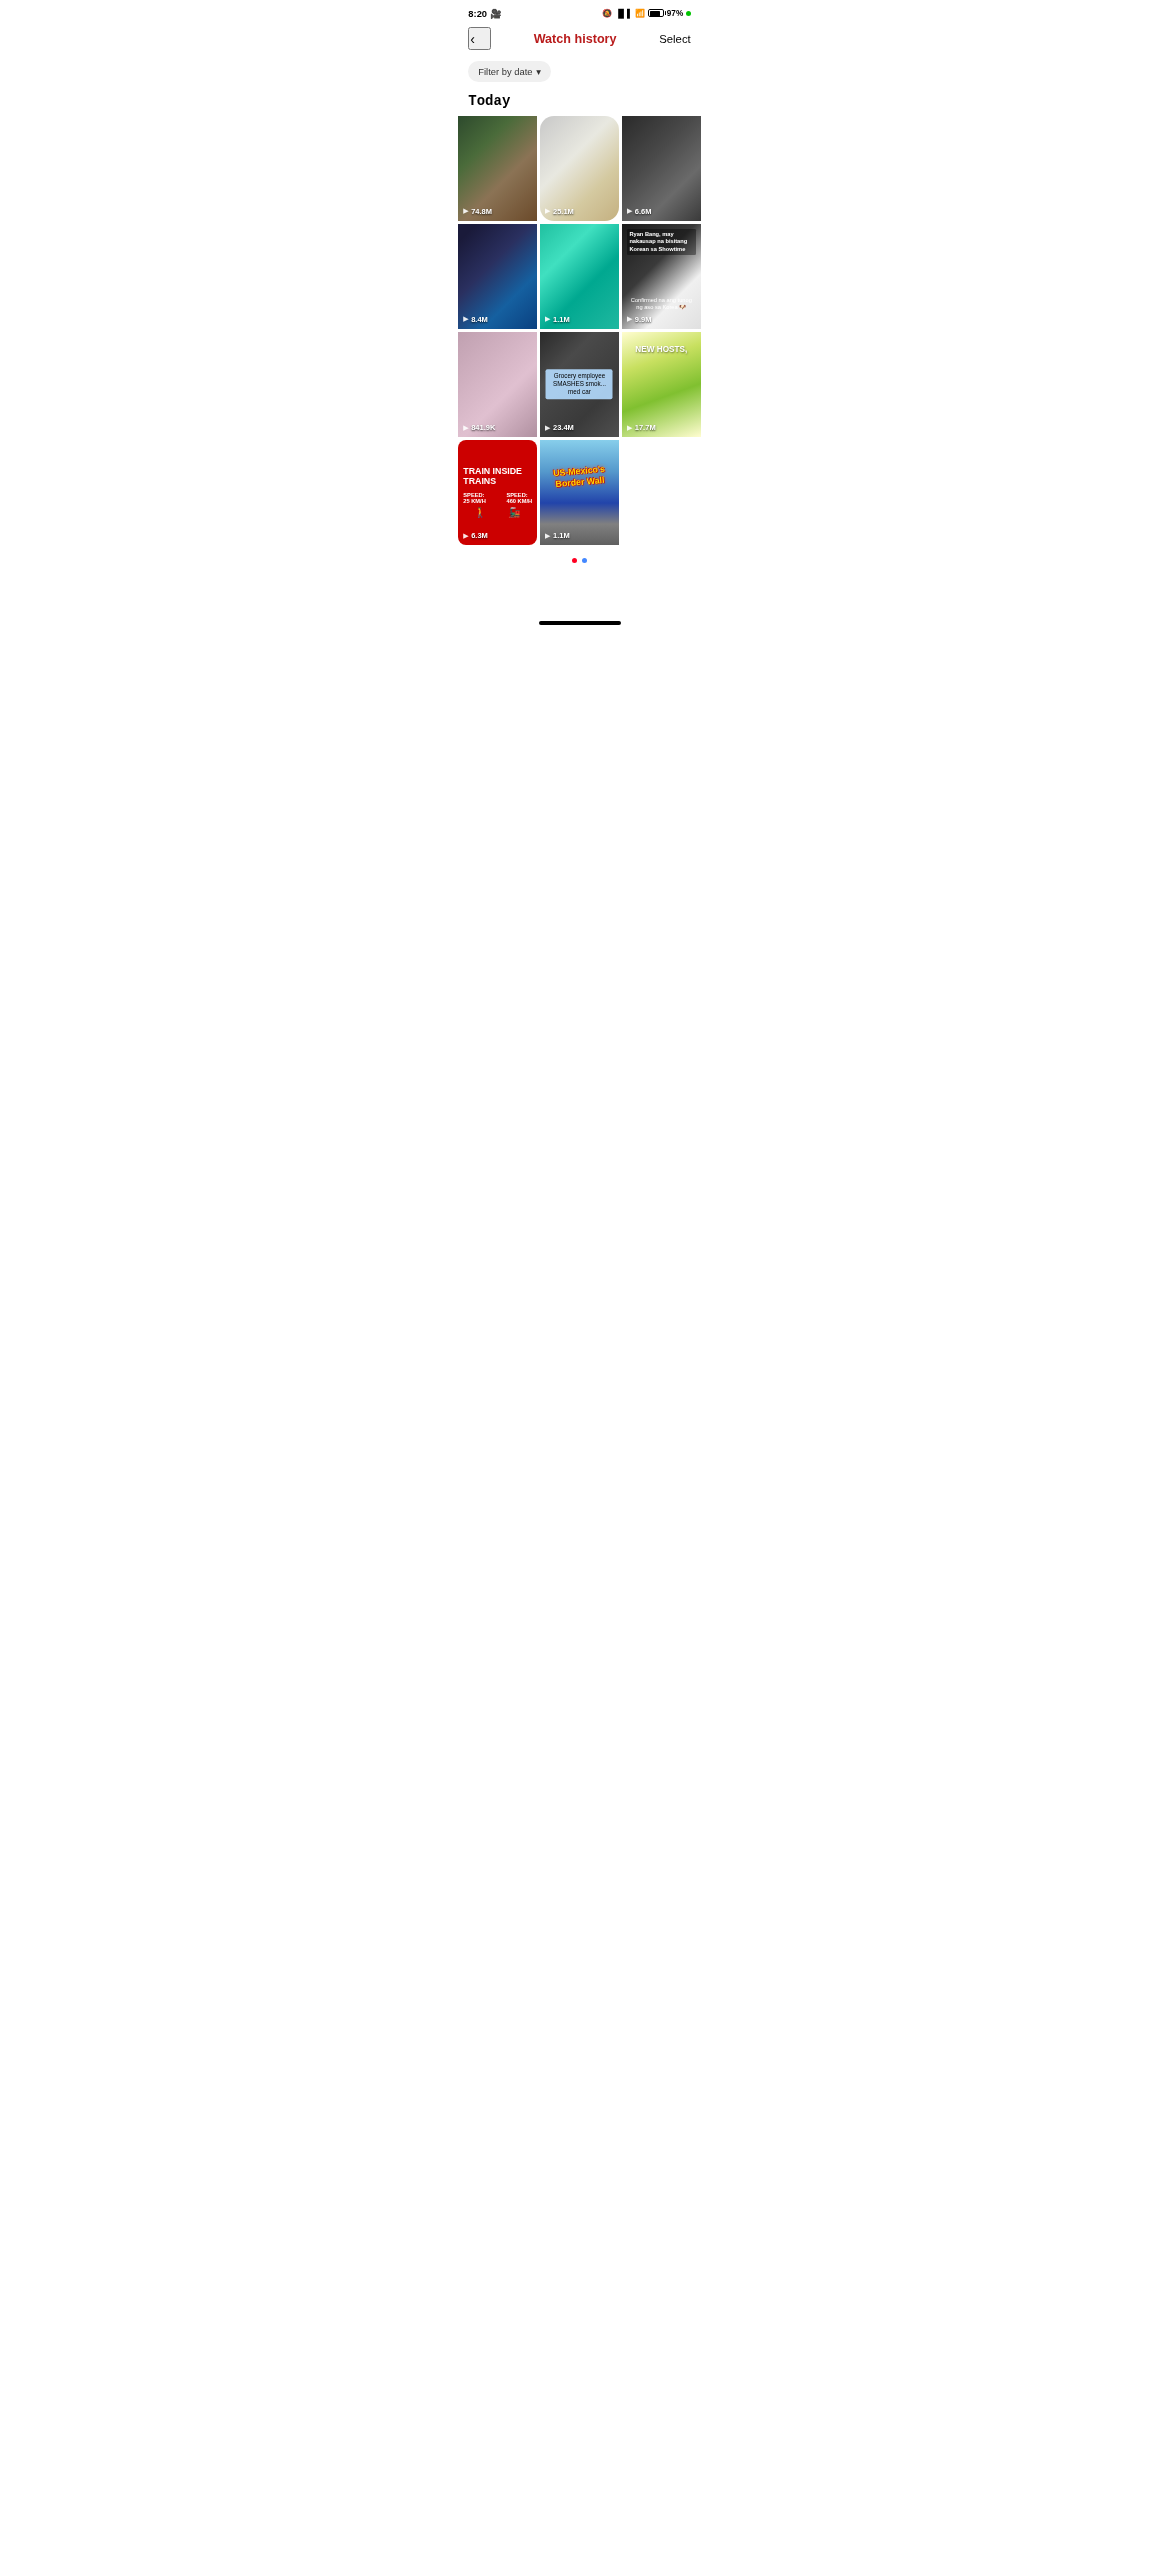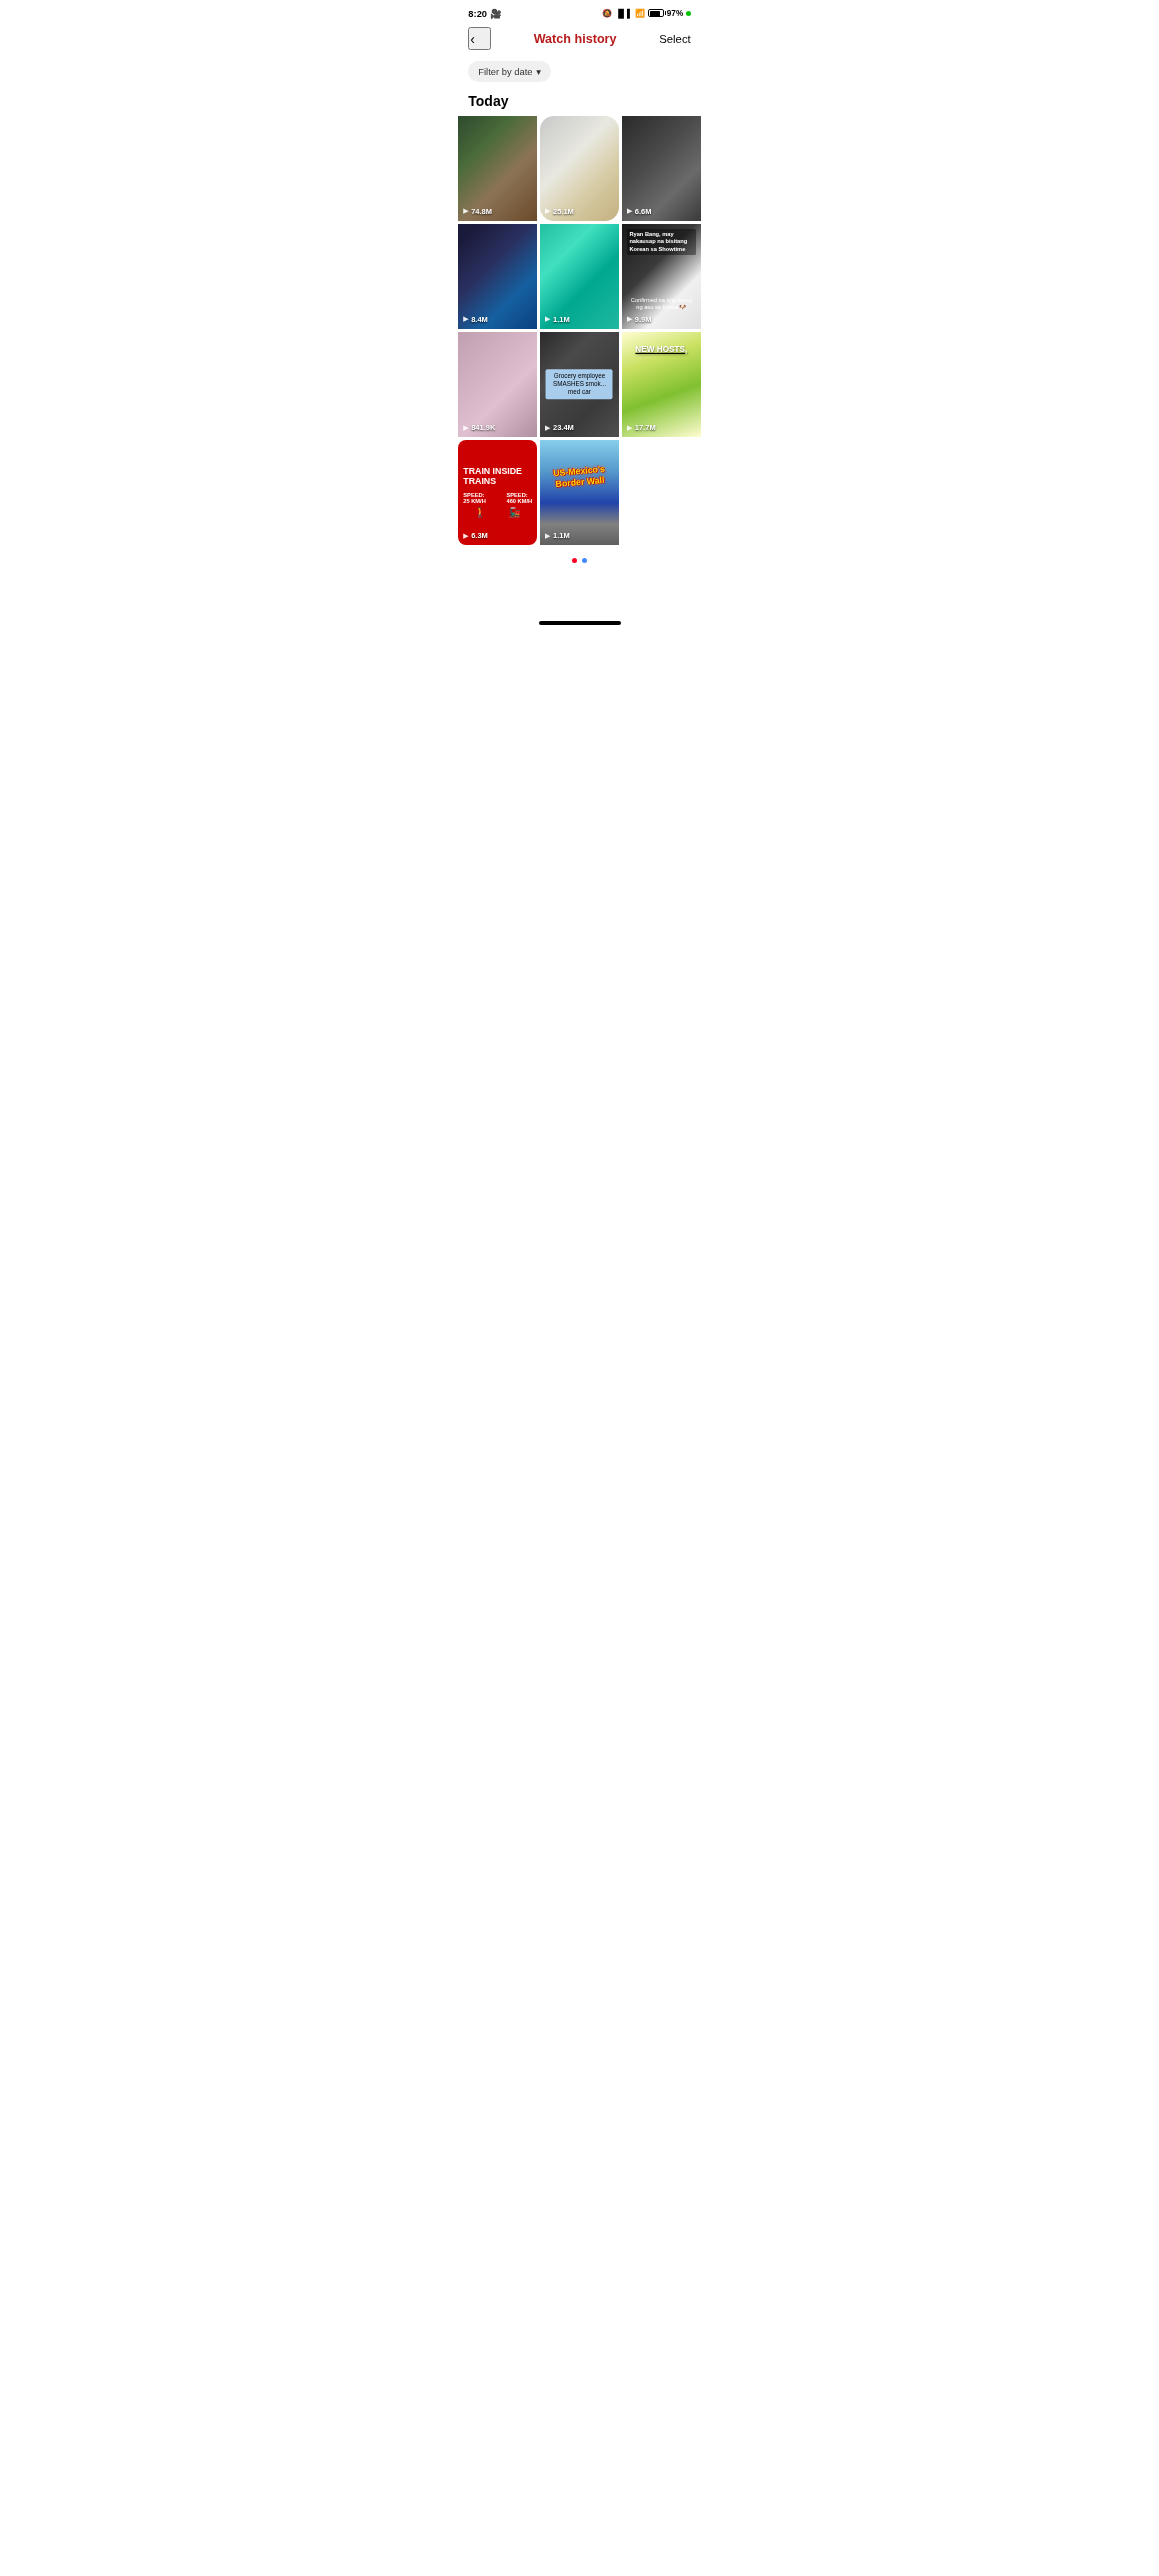--- a/index.html
+++ b/index.html
@@ -77,20 +77,21 @@
       align-items: center;
       gap: 3.8px;
     }
 
     
     .section-title {
       padding: 2.5px 11.3px 6.3px;
       font-size: 14px;
       font-weight: 700;
       color: #000;
+      font-family: Liberation Mono, monospace;
     }
 
     
     .video-grid {
       display: grid;
       grid-template-columns: repeat(3, 1fr);
       gap: 3px;
       padding: 0 1.3px;
     }
 
@@ -200,21 +201,20 @@
       line-height: 1.2;
       display: block;
       transform: rotate(-5deg);
     }
 
     .new-hosts-overlay {
       position: absolute;
       top: 0; left: 0; right: 0; bottom: 0;
       display: flex;
       flex-direction: column;
-      text-decoration: underline;
     }
     .new-hosts-text {
       color: #fff;
       font-size: 8.2px;
       font-weight: 900;
       text-align: center;
       margin-top: 12.6px;
       text-shadow: 0.6px 0.6px 1.9px rgba(0,0,0,0.5);
     }
 

